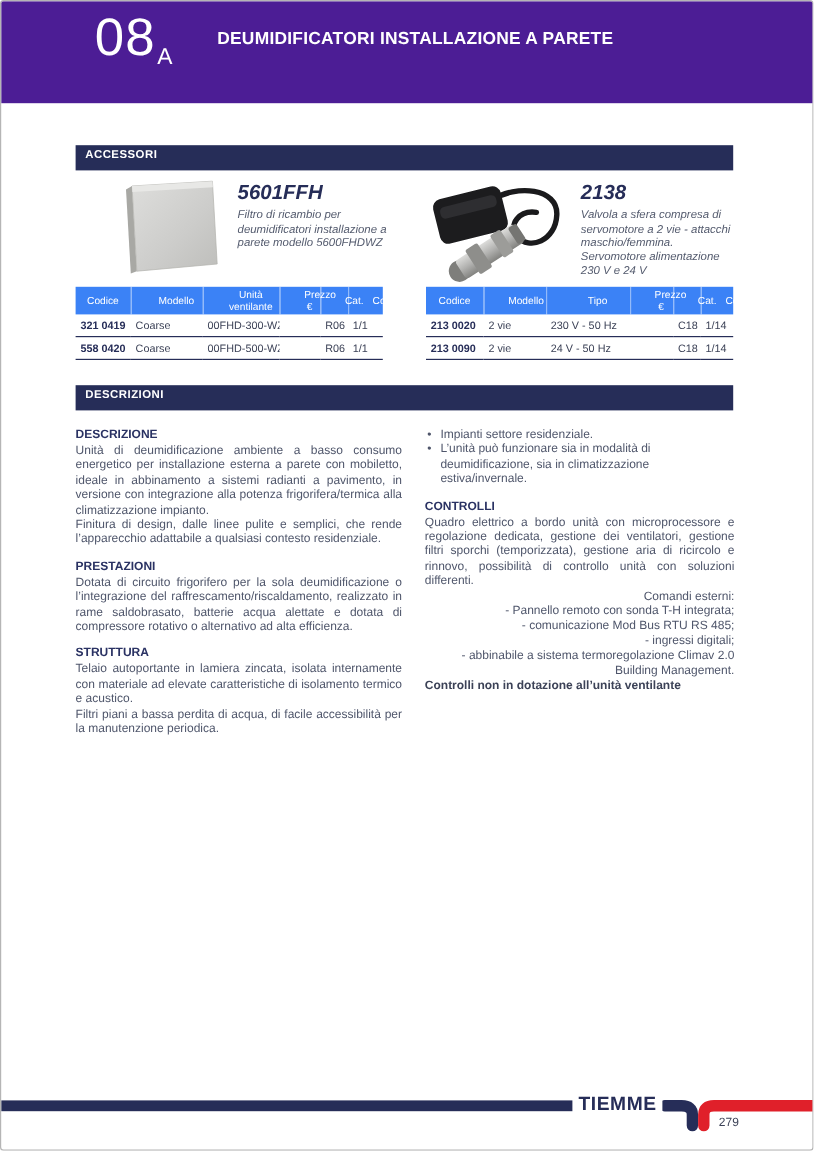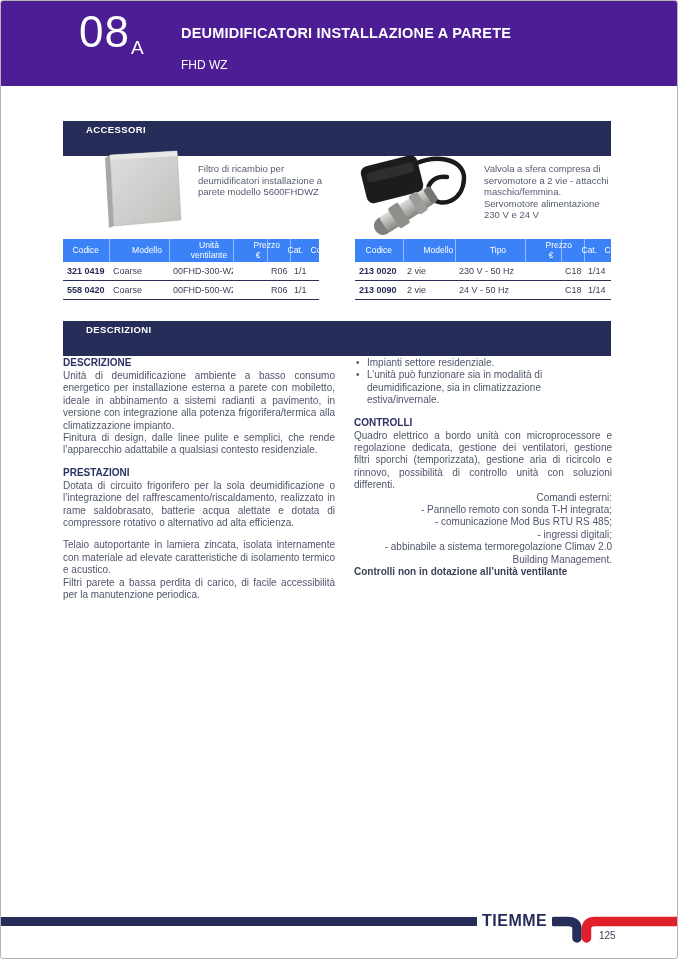--- a/index.html
+++ b/index.html
@@ -13,31 +13,31 @@
   .header { position:absolute; top:0; left:0; width:678px; height:85px; background:#4c1d95; }
   .chapter { position:absolute; left:78px; top:6px; color:#fff; white-space:nowrap; }
   .chapter-num { font-size:44px; font-weight:400; letter-spacing:1px; }
   .chapter-letter { display:inline-block; font-size:19px; transform:translateY(7px); margin-left:1px; }
   .header-titles { position:absolute; left:140px; top:24px; color:#fff;margin-left:40px; }
   .page-title { font-size:14.5px; font-weight:bold; letter-spacing:0.2px; }
   .page-subtitle { margin-top:17px; font-size:12px; }
 
   
   .banner {
-    position:absolute; left:62px; width:548px; height:35px; background:#262d58;
+    position:absolute; left:62px; width:548px; height:21px; background:#262d58;
     color:#fff; font-size:9.5px; font-weight:bold; line-height:17px;
-    padding-left:23px; box-sizing:border-box; letter-spacing:0.4px;
+    padding-left:8px; box-sizing:border-box; letter-spacing:0.4px;
   }
   .banner-accessori { top:120px; }
   .banner-descrizioni { top:320px; }
 
   
   .product-image-1 { position:absolute; left:98px; top:148px; }
   .product-image-2 { position:absolute; left:356px; top:144px; }
-  .product-info { position:absolute; top:139px; }
+  .product-info { position:absolute; top:150px;font-style:italic; }
   .product-info-1 { left:197px; width:142px; }
   .product-info-2 { left:483px; width:130px; }
   .product-code { font-size:17px; font-weight:bold; color:#262d58; }
   .product-desc { margin-top:3px; font-size:9.5px; line-height:11.5px; color:#545b6e; }
 
   
   .spec-table { position:absolute; top:238px; width:256px; border-collapse:collapse; table-layout:fixed; }
   .table-left { left:62px; }
   .table-right { left:354px; }
   .spec-table th {
@@ -74,21 +74,20 @@
 <body>
 
 <div class="page">
 
   <header class="header">
     <div class="chapter">
       <span class="chapter-num">08</span><span class="chapter-letter">A</span>
     </div>
     <div class="header-titles">
       <div class="page-title">DEUMIDIFICATORI INSTALLAZIONE A PARETE</div>
-      <div class="page-subtitle">FHD WZ</div>
     </div>
   </header>
 
   <div class="banner banner-accessori">
     <span>ACCESSORI</span>
   </div>
 
   <div class="product-image-1">
     <svg width="86" height="80" viewBox="0 0 86 80">
       <defs>
@@ -227,22 +226,23 @@
     <div class="section">
       <h4>DESCRIZIONE</h4>
       <p>Unità di deumidificazione ambiente a basso consumo energetico per installazione esterna a parete con mobiletto, ideale in abbinamento a sistemi radianti a pavimento, in versione con integrazione alla potenza frigorifera/termica alla climatizzazione impianto.</p>
       <p>Finitura di design, dalle linee pulite e semplici, che rende l’apparecchio adattabile a qualsiasi contesto residenziale.</p>
     </div>
     <div class="section">
       <h4>PRESTAZIONI</h4>
       <p>Dotata di circuito frigorifero per la sola deumidificazione o l’integrazione del raffrescamento/riscaldamento, realizzato in rame saldobrasato, batterie acqua alettate e dotata di compressore rotativo o alternativo ad alta efficienza.</p>
     </div>
     <div class="section">
+      <h4>STRUTTURA</h4>
       <p>Telaio autoportante in lamiera zincata, isolata internamente con materiale ad elevate caratteristiche di isolamento termico e acustico.</p>
-      <p>Filtri parete a bassa perdita di carico, di facile accessibilità per la manutenzione periodica.</p>
+      <p>Filtri piani a bassa perdita di acqua, di facile accessibilità per la manutenzione periodica.</p>
     </div>
   </div>
 
   <div class="col col-right">
     <div class="section">
       <ul class="bullets">
         <li>Impianti settore residenziale.</li>
         <li>L’unità può funzionare sia in modalità di deumidificazione, sia in climatizzazione estiva/invernale.</li>
       </ul>
     </div>
@@ -259,15 +259,15 @@
   </div>
 
   <div class="footer-bar"></div>
   <div class="footer-brand">TIEMME</div>
   <div class="footer-elbow">
     <svg width="127" height="40" viewBox="0 0 127 40">
       <path d="M2,9.5 H16 Q25,9.5 25,17 V26" stroke="#262d58" stroke-width="9.5" fill="none" stroke-linecap="round"></path>
       <path d="M34.5,26 V17 Q34.5,9.5 43,9.5 H132" stroke="#e0202a" stroke-width="9.5" fill="none" stroke-linecap="round"></path>
     </svg>
   </div>
-  <div class="footer-page">125</div>
+  <div class="footer-page">279</div>
 
 </div>
 
 </body></html>

